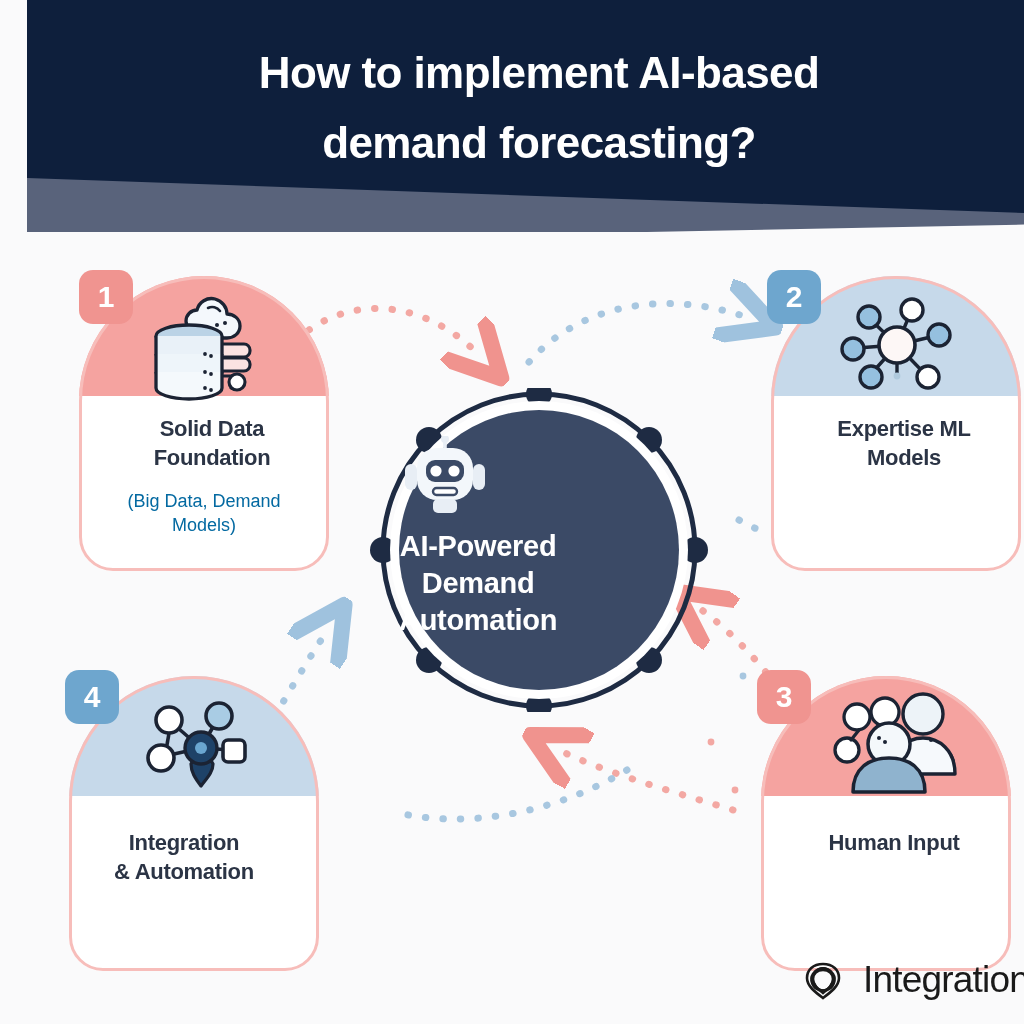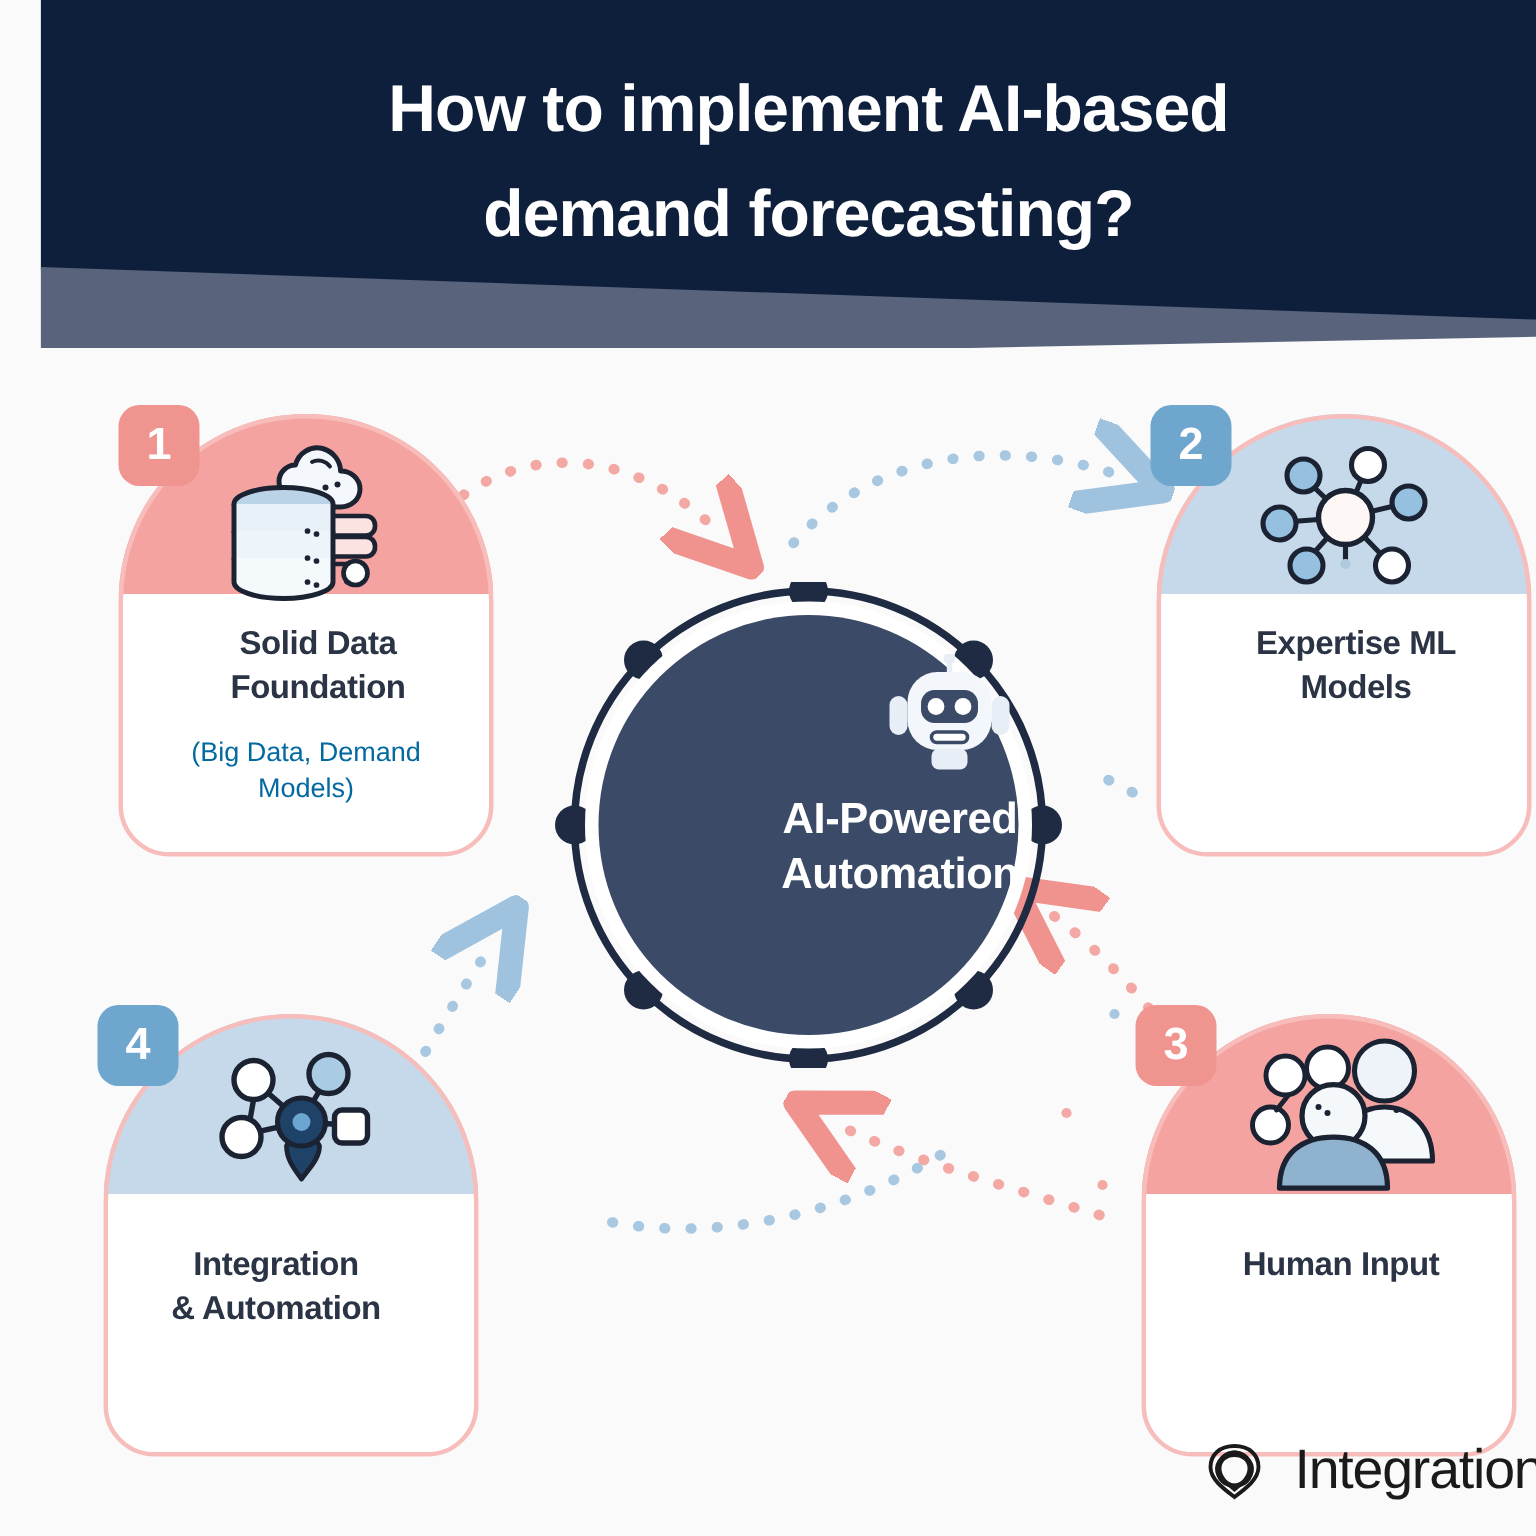--- a/index.html
+++ b/index.html
@@ -84,21 +84,21 @@
   .badge.blue { background:#6EA6CE; }
 
   .card-icon { position:absolute; z-index:4; }
 
   
   .center-wrap { position:absolute; left:330px; top:388px; width:364px; height:324px; }
   .center-disc {
     position:absolute; left:42px; top:22px; width:280px; height:280px;
     border-radius:50%;
     background:#3B4A66;
-    display:flex; flex-direction:column; align-items:flex-end;
+    display:flex; flex-direction:column; align-items:flex-start;
     box-shadow:0 0 0 9px #FFFFFF;
   }
   .center-text {
     color:#FFFFFF; font-weight:bold; font-size:29px; line-height:1.28;
     text-align:center; margin-top:6px; letter-spacing:-0.3px;
   }
   .robot { margin-top:26px; }
 
   
   .logo-wrap {
@@ -302,20 +302,21 @@
         <rect x="74" y="28" width="12" height="26" rx="6" fill="#E8EEF5"></rect>
         <rect x="18" y="12" width="56" height="52" rx="20" fill="#F3F7FB"></rect>
         <rect x="27" y="24" width="38" height="22" rx="9" fill="#3B4A66"></rect>
         <circle cx="37" cy="35" r="5.6" fill="#FFFFFF"></circle>
         <circle cx="55" cy="35" r="5.6" fill="#FFFFFF"></circle>
         <rect x="34" y="52" width="24" height="7" rx="3.5" fill="#FFFFFF" stroke="#3B4A66" stroke-width="2.4"></rect>
         <rect x="34" y="63" width="24" height="14" rx="5" fill="#E8EEF5"></rect>
       </svg>
       <div class="center-text">
         <div>AI-Powered</div>
+        <div>Demand</div>
         <div>Automation</div>
       </div>
     </div>
   </div>
 
   <div class="logo-wrap">
     <svg width="52" height="52" viewBox="0 0 52 52">
       <g fill="none" stroke="#1A1A1A" stroke-width="2.6">
         <path d="M26,10 C16,10 10,16 10,24 C10,32 18,38 26,44 C34,38 42,32 42,24 C42,16 36,10 26,10 Z"></path>
         <path d="M26,16 C20,16 16,20 16,25 C16,31 21,35 26,39 C31,35 36,31 36,25 C36,20 32,16 26,16 Z"></path>

